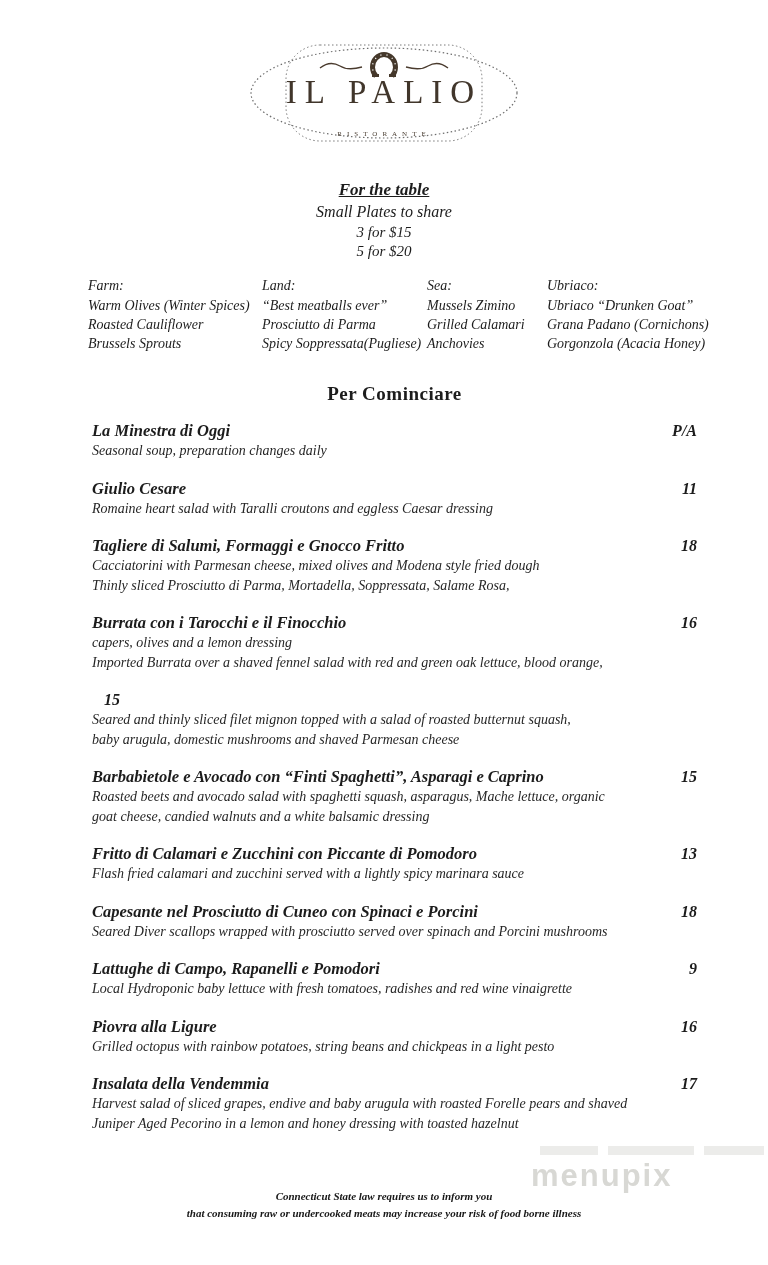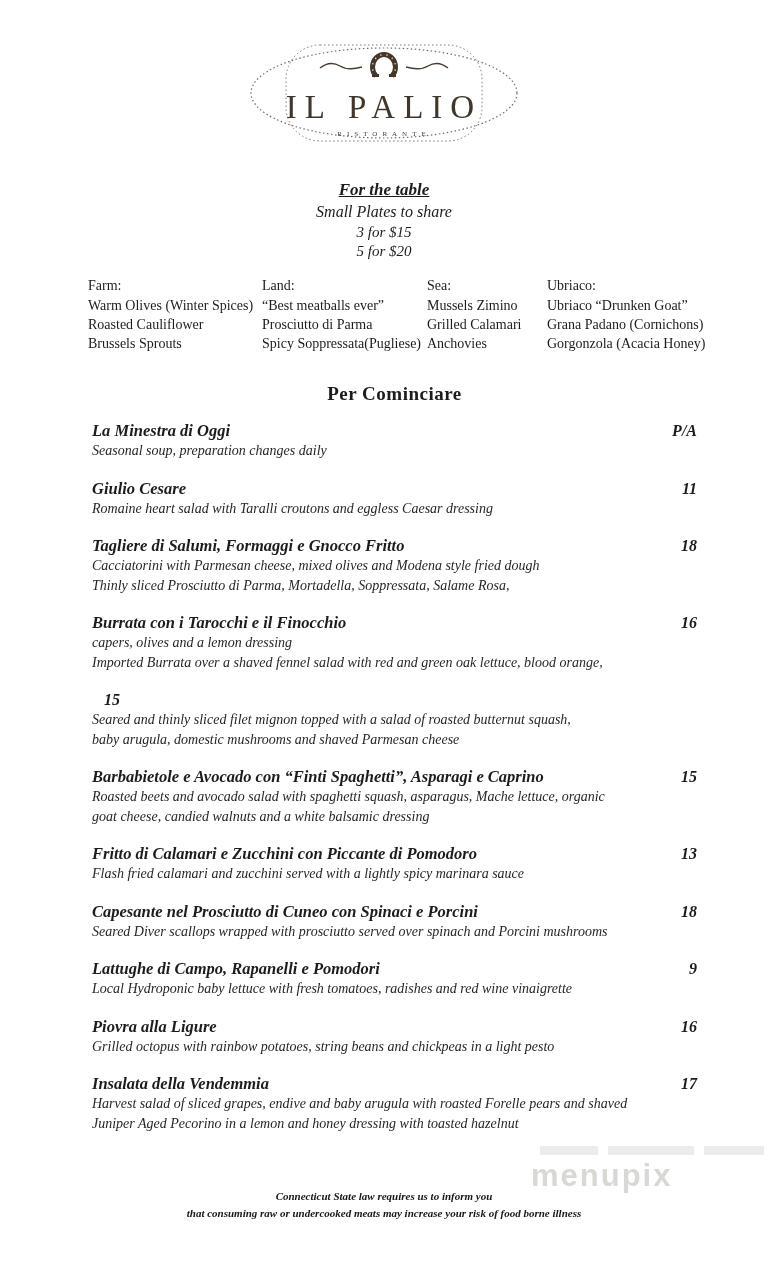--- a/index.html
+++ b/index.html
@@ -13,21 +13,21 @@
     color:#1c1c1c;
   }
 
   
   .logo-block{
     position:absolute;top:38px;left:50%;transform:translateX(-50%);
     width:272px;height:110px;
   }
   .logo-frame{position:absolute;inset:0;}
   .logo-text{
-    position:absolute;left:0;right:0;top:53px;
+    position:absolute;left:0;right:0;top:38px;
     text-align:center;
     font-size:33px;letter-spacing:8px;
     color:#41362b;line-height:1;
     white-space:nowrap;
   }
   .logo-sub{
     position:absolute;left:0;right:0;top:92px;
     text-align:center;
     font-size:7px;letter-spacing:5px;
     color:#4a3e32;
@@ -41,21 +41,21 @@
   .for-table-title{
     font-size:17px;font-weight:bold;text-decoration:underline;
     margin-bottom:3px;
   }
   .for-table-sub{font-size:16px;margin-bottom:2px;}
   .for-table-deal{font-size:15px;line-height:19px;}
 
   
   .columns{
     position:absolute;top:276px;left:88px;width:624px;
-    display:flex;font-size:14px;line-height:19px;
+    display:flex;font-style:italic;font-size:14px;line-height:19px;
   }
   .col{flex:0 0 auto;}
   .col:nth-child(1){width:174px;}
   .col:nth-child(2){width:165px;}
   .col:nth-child(3){width:120px;}
   .col:nth-child(4){width:165px;}
   .col-header{margin-bottom:1px;}
   .col-item{white-space:nowrap;}
 
   

